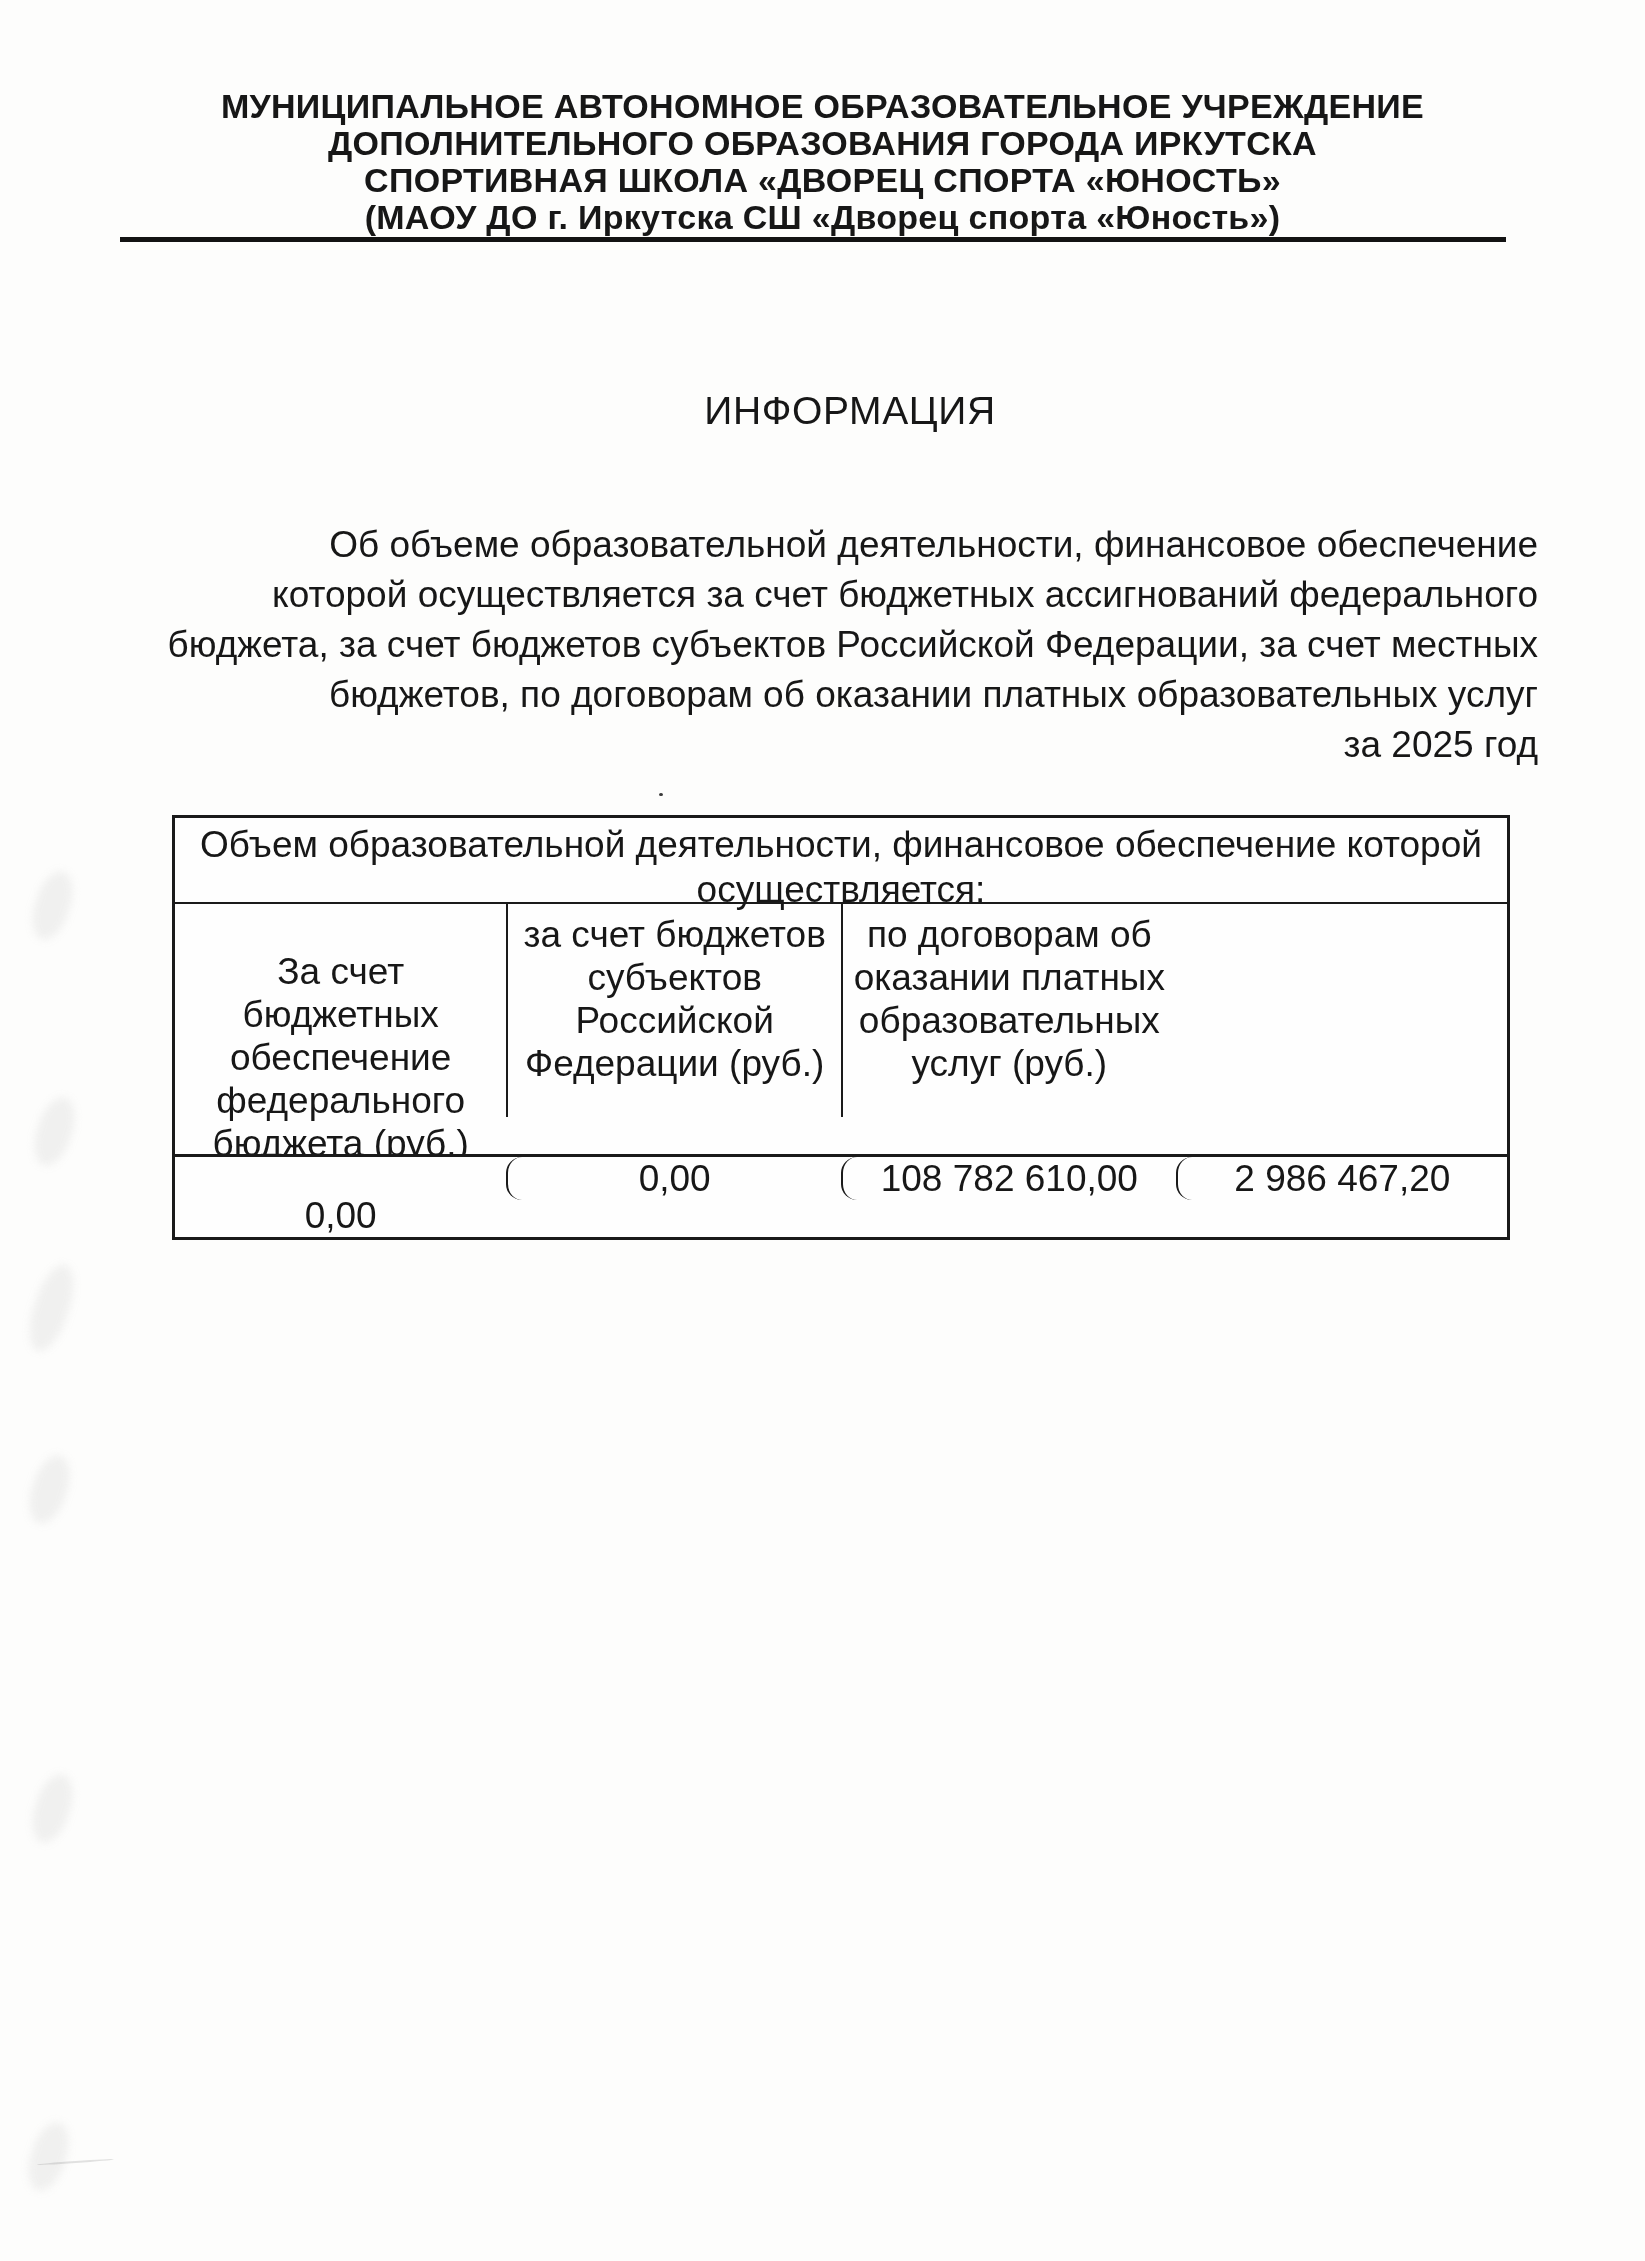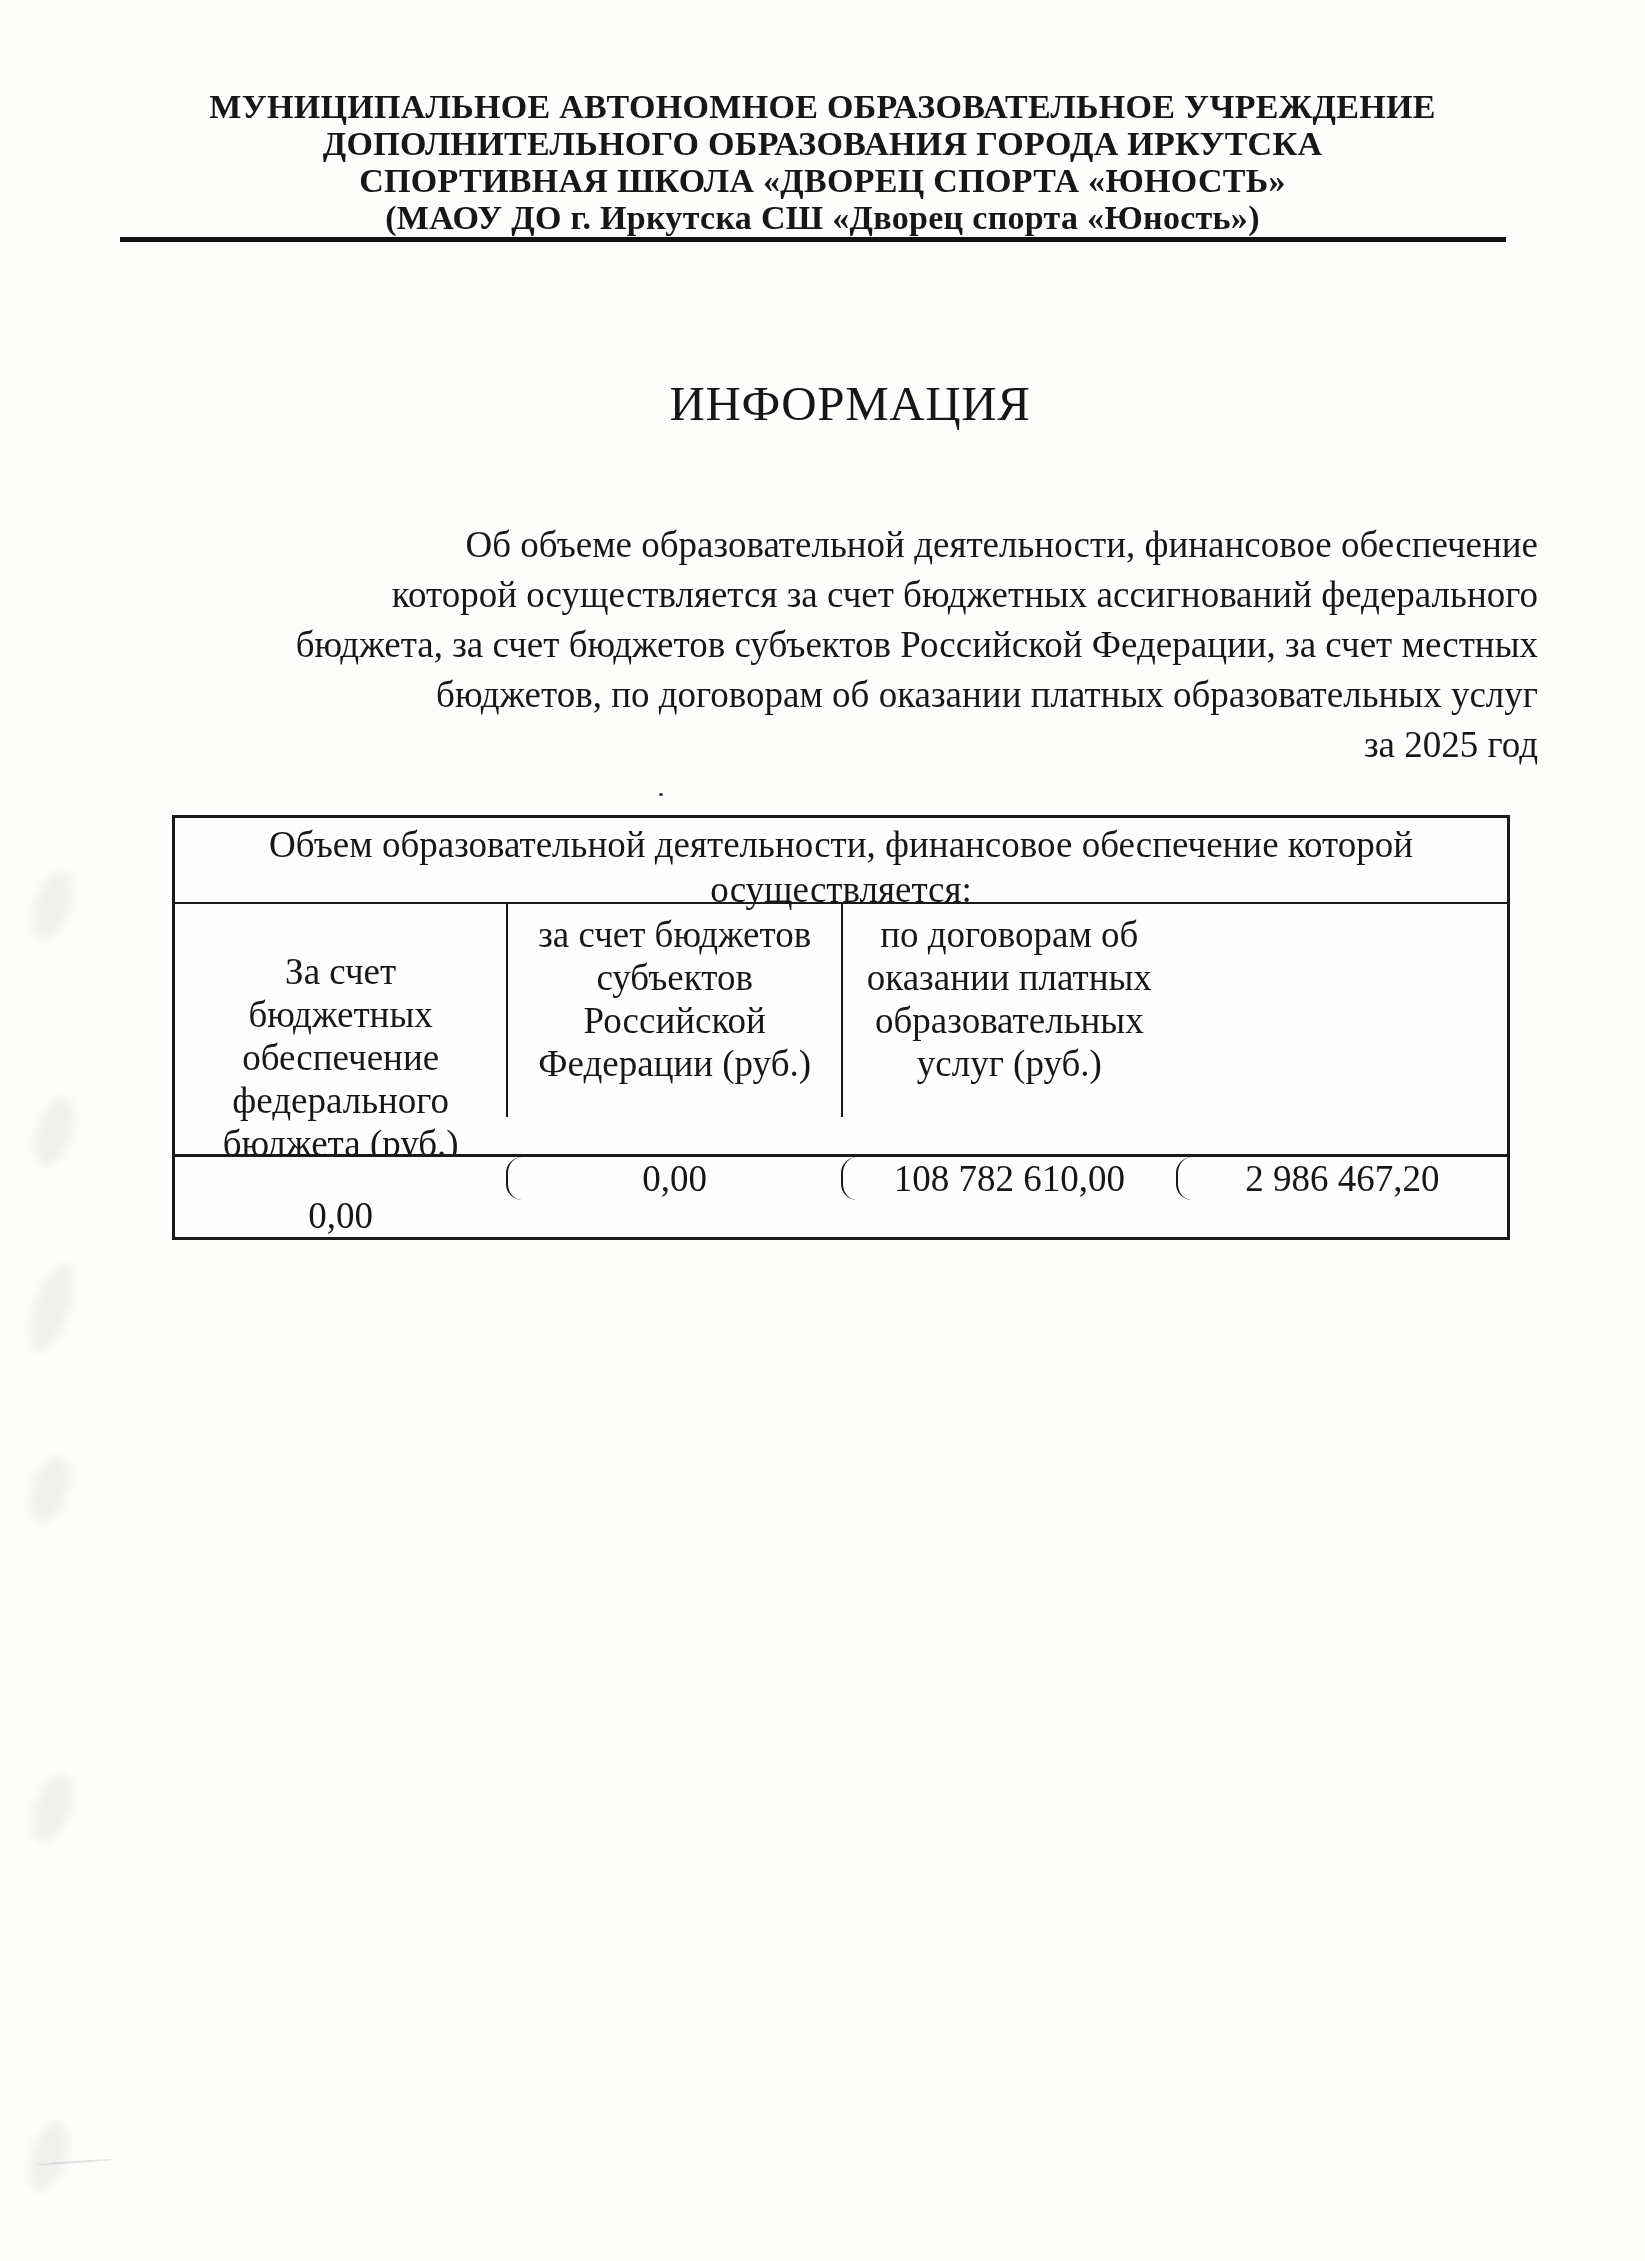--- a/index.html
+++ b/index.html
@@ -2,43 +2,43 @@
 <html style="font-size:10.3px"><head>
 <meta charset="utf-8">
 <style>
   html,body { margin:0; padding:0; background:#8a8a8a; }
   .page {
     position:relative;
     width:1645px; height:2261px;
     margin:0 auto;
     background:#fdfdfc;
     overflow:hidden;
-    font-family:Liberation Serif, serif;
+    font-family:Liberation Sans, sans-serif;
     color:#171717;
   }
 
   
   .org-header {
     position:absolute; top:88px; left:0; width:1645px;
     text-align:center;
     font-weight:bold;
     font-size:34px; line-height:37px;
     letter-spacing:0.3px;
   }
   .header-rule {
     position:absolute; top:237px; left:120px;
     width:1386px; height:4.5px;
     background:#131313;
   }
 
   
   .doc-title {
-    position:absolute; top:375px; left:55px; width:1590px;
+    position:absolute; top:389px; left:55px; width:1590px;
     text-align:center;
-    font-size:49px; letter-spacing:0.6px;
+    font-size:39px; letter-spacing:0.6px;
   }
 
   
   .intro {
     position:absolute; top:520px; left:164px; width:1374px;
     text-align:right;
     font-size:37px; line-height:50px;
   }
   .intro .indent { padding-left:97px; }
 

